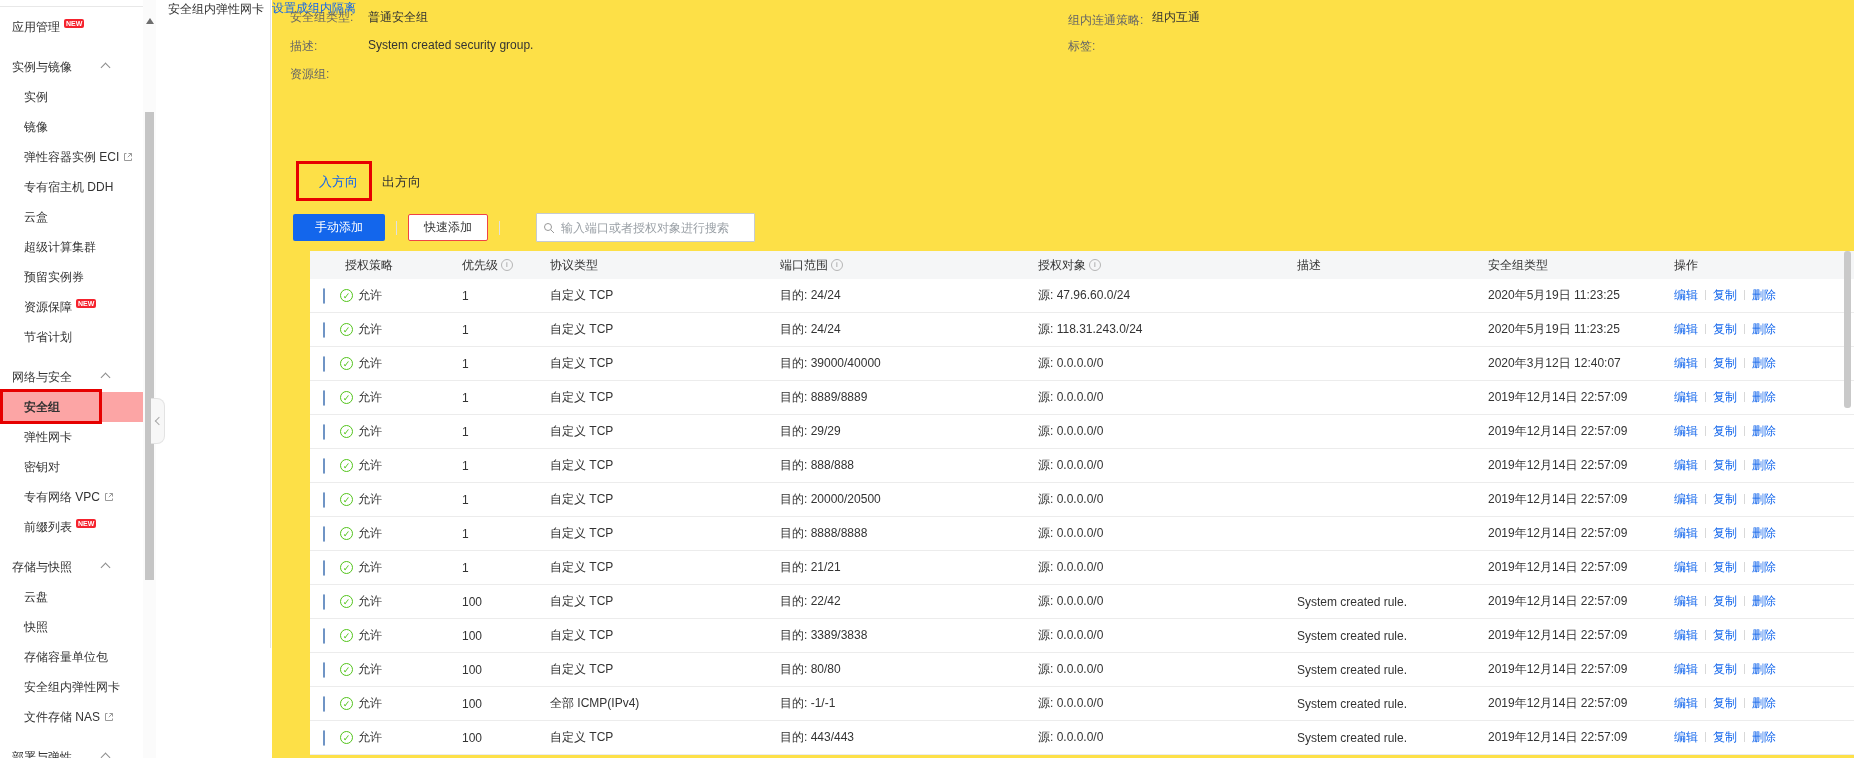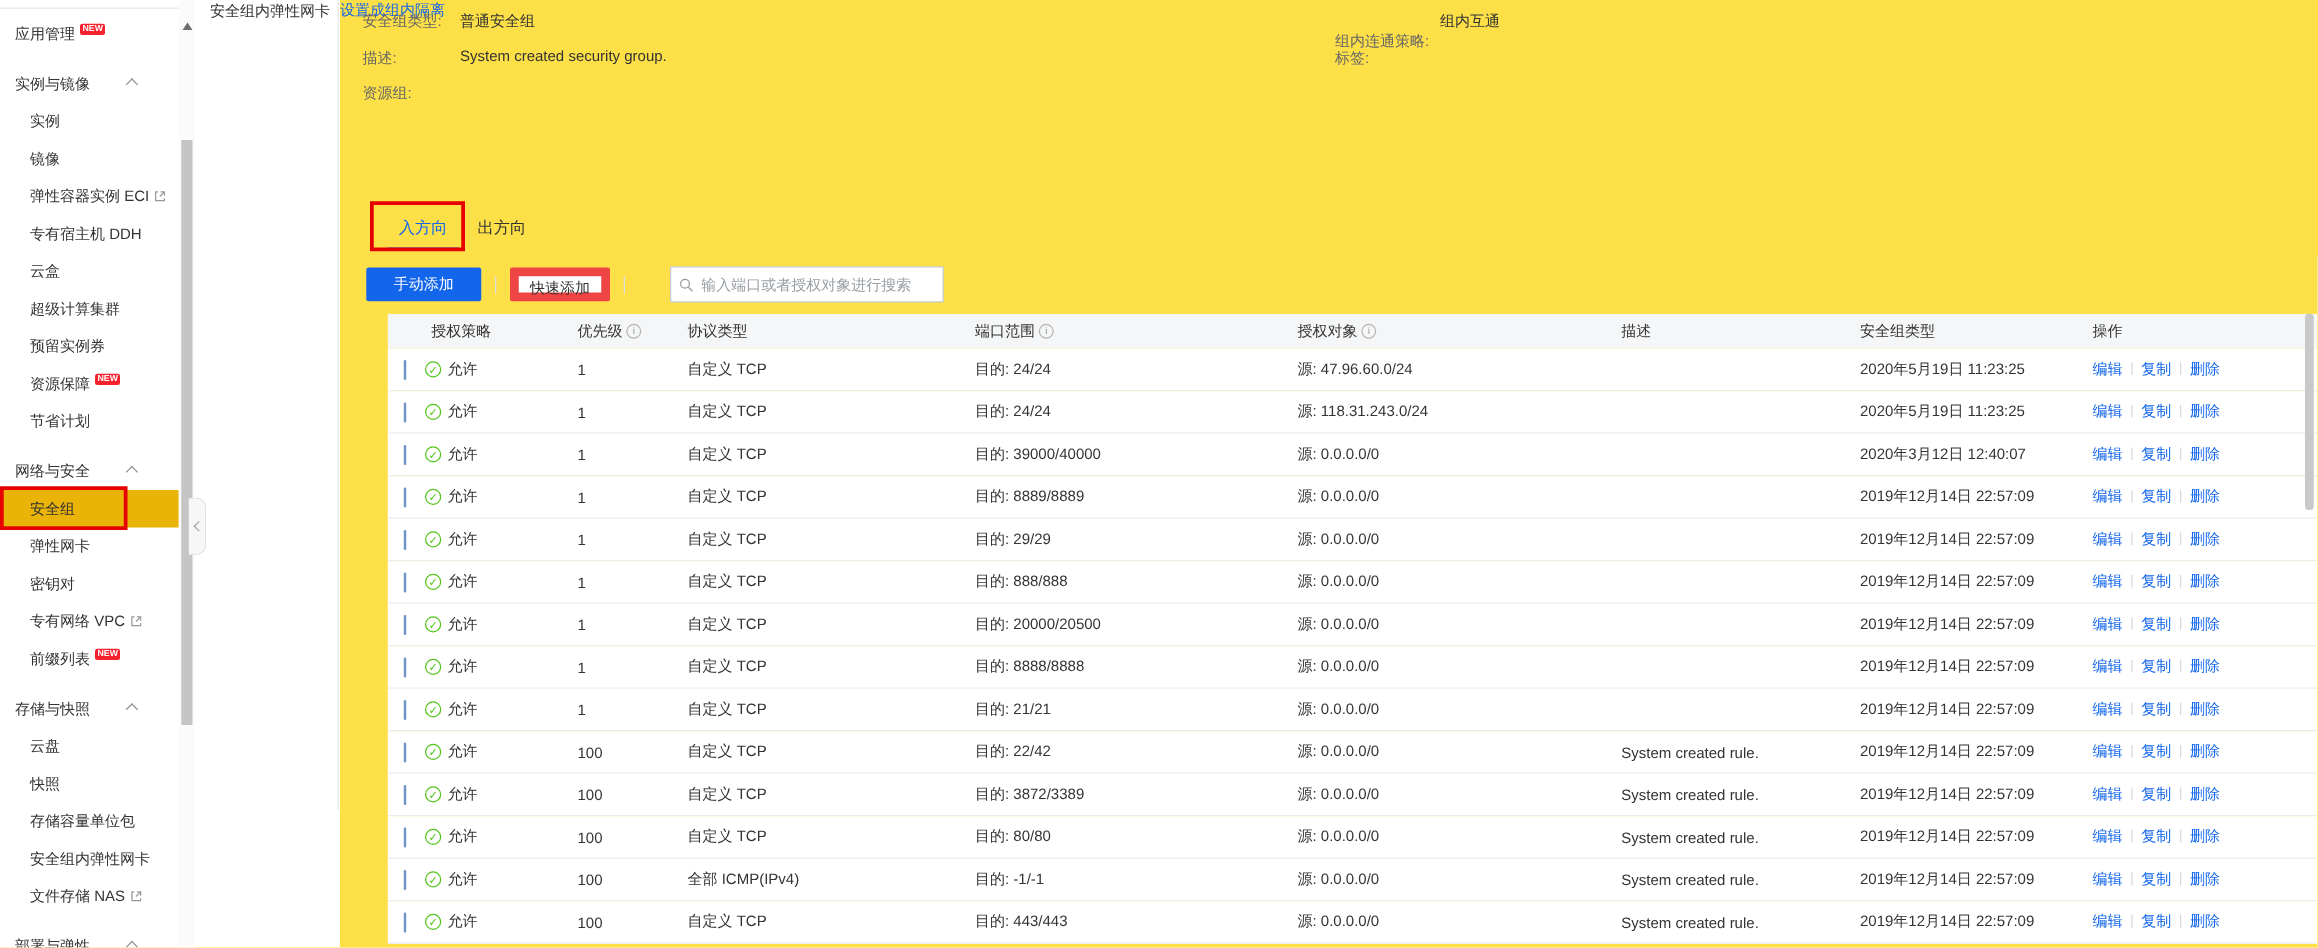--- a/index.html
+++ b/index.html
@@ -13,21 +13,21 @@
   }
   a{text-decoration:none}
 
   
   .sidebar{position:absolute;left:0;top:0;width:156px;height:758px;border-right:1px solid #e6e6e6;background:#fff}
   .s-topline{position:absolute;top:6px;left:0;width:143px;border-top:1px solid #e8e8e8}
   .s-list{position:absolute;top:12px;left:0;width:143px}
   .sn-item{height:30px;display:flex;align-items:center;padding-left:24px;cursor:pointer;color:#333;white-space:nowrap}
   .sn-top,.sn-group{padding-left:12px}
   .sn-group{margin-top:10px}
-  .sn-selected{background:#eab308;font-weight:normal}
+  .sn-selected{background:#fca5a5;font-weight:bold}
   .sn-badge{margin-left:4px;background:var(--badge-red);color:#fff;font-size:7px;font-weight:bold;padding:1px 2px;border-radius:2px;line-height:1;transform:translateY(-4px)}
   .sn-ext{margin-left:4px;display:inline-flex;align-items:center}
   .sn-chevron{margin-left:auto;margin-right:34px;width:7px;height:7px;border-left:1px solid #8c8c8c;border-top:1px solid #8c8c8c;transform:rotate(45deg);flex:none}
   .s-scroll{position:absolute;left:143px;top:0;width:13px;height:758px;background:#fbfbfb}
   .s-up{position:absolute;top:18px;left:3px;width:0;height:0;border-left:4px solid transparent;border-right:4px solid transparent;border-bottom:6px solid #6e6e6e}
   .s-thumb{position:absolute;top:112px;left:2px;width:9px;height:468px;background:#c5c5c5;cursor:pointer}
   .annot{border:3px solid var(--annot-red);position:absolute;z-index:10;pointer-events:none}
   .annot-sidebar{left:0;top:389px;width:102px;height:35px}
 
   
@@ -37,35 +37,35 @@
   .collapse-handle::after{content:"";position:absolute;left:5px;top:19px;width:5px;height:5px;border-left:1px solid #a8a8a8;border-bottom:1px solid #a8a8a8;transform:rotate(45deg)}
 
   
   .main{position:absolute;left:272px;top:0;right:0;height:758px;background:#fde047}
   .detail span{position:absolute;white-space:nowrap}
   .d-label{color:#666}
   .d-link{color:var(--primary);cursor:pointer}
   .pos-type-l{left:18px;top:9px}   .pos-type-v{left:96px;top:9px}
   .pos-desc-l{left:18px;top:38px}  .pos-desc-v{left:96px;top:38px}
   .pos-rg-l{left:18px;top:66px}    .pos-rg-v{left:96px;top:66px}
-  .pos-pol-l{left:796px;top:25px}   .pos-pol-v{left:880px;top:9px}  .pos-pol-a{left:940px;top:9px}
+  .pos-pol-l{left:796px;top:12px}   .pos-pol-v{left:880px;top:9px}  .pos-pol-a{left:940px;top:9px}
   .pos-tag-l{left:796px;top:38px}  .pos-tag-v{left:836px;top:38px}
 
   .rules-head{position:absolute;top:143px;left:38px;display:flex;align-items:center}
   .rules-title{font-size:14px;color:#333;margin-right:38px}
   .r-link{display:inline-flex;align-items:center;gap:4px;color:var(--primary);margin-right:26px;cursor:pointer}
 
   .tabs{position:absolute;top:168px;left:38px;display:flex}
   .tab{height:32px;line-height:28px;padding:0 9px;font-size:13px;color:#333;cursor:pointer;margin-right:6px}
   .tab-active{color:var(--primary);border-bottom:2px solid var(--primary)}
   .annot-tab{left:24px;top:161px;width:76px;height:40px}
 
   .toolbar{position:absolute;top:213px;left:21px;display:flex;align-items:center}
   .btn-primary{width:92px;height:27px;background:var(--primary);color:#fff;border:none;border-radius:2px;font-size:12px;cursor:pointer;font-family:inherit}
-  .btn-plain{width:80px;height:27px;background:#fff;border:7px solid #ef4444;border-radius:2px;font-size:12px;color:#333;cursor:pointer;font-family:inherit}
+  .btn-plain{width:80px;height:27px;background:#fff;border:1px solid #ef4444;border-radius:2px;font-size:12px;color:#333;cursor:pointer;font-family:inherit}
   .vsep{width:1px;height:14px;background:#e0e0e0;margin:0 11px}
   .search{position:relative;margin-left:25px}
   .search input{width:219px;height:29px;border:1px solid #c6cbd1;border-radius:1px;padding:0 6px 0 24px;font-size:12px;color:#333;outline:none;font-family:inherit}
   .search input::placeholder{color:#9aa0a6}
   .search svg{position:absolute;left:7px;top:9px}
 
   .table{position:absolute;top:251px;left:38px;right:0;bottom:0;overflow:hidden}
   .thead,.trow{display:grid;grid-template-columns:30px 118px 88px 230px 262px 259px 191px 186px auto;align-items:center}
   .thead{height:28px;background:#f5f6f7;color:#333}
   .trow{height:34px;border-bottom:1px solid #ececec;background:#fff}
@@ -462,21 +462,21 @@
         </div>
 
         <div class="trow">
           <span><span class="checkbox"></span></span>
           <span class="allow">
             <span class="allow-icon">✓</span>
             <span>允许</span>
           </span>
           <span class="c-pad">100</span>
           <span class="c-pad">自定义 TCP</span>
-          <span class="c-pad">目的: 3872/3389</span>
+          <span class="c-pad">目的: 3389/3838</span>
           <span>源: 0.0.0.0/0</span>
           <span>System created rule.</span>
           <span>2019年12月14日 22:57:09</span>
           <span class="actions"><a>编辑</a><span class="a-sep"></span><a>复制</a><span class="a-sep"></span><a>删除</a></span>
         </div>
 
         <div class="trow">
           <span><span class="checkbox"></span></span>
           <span class="allow">
             <span class="allow-icon">✓</span>

